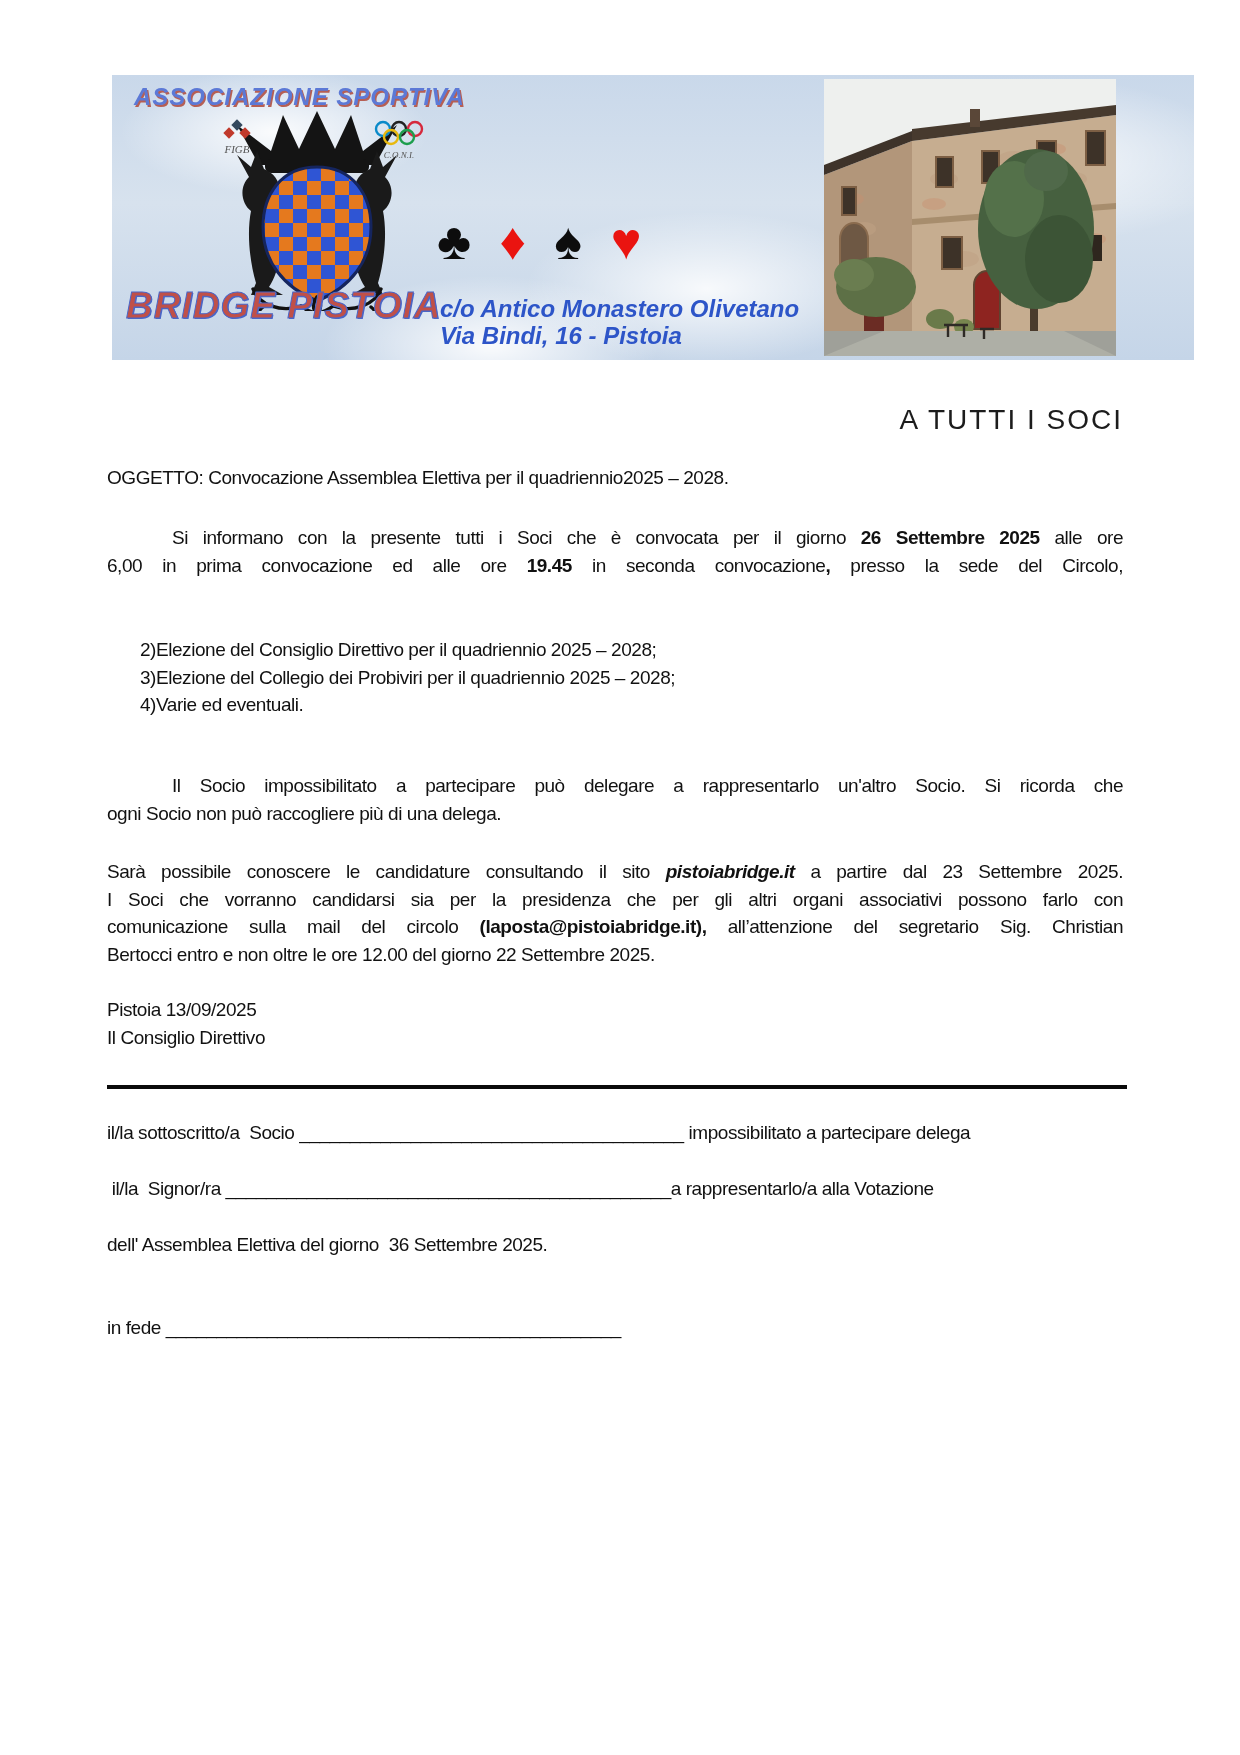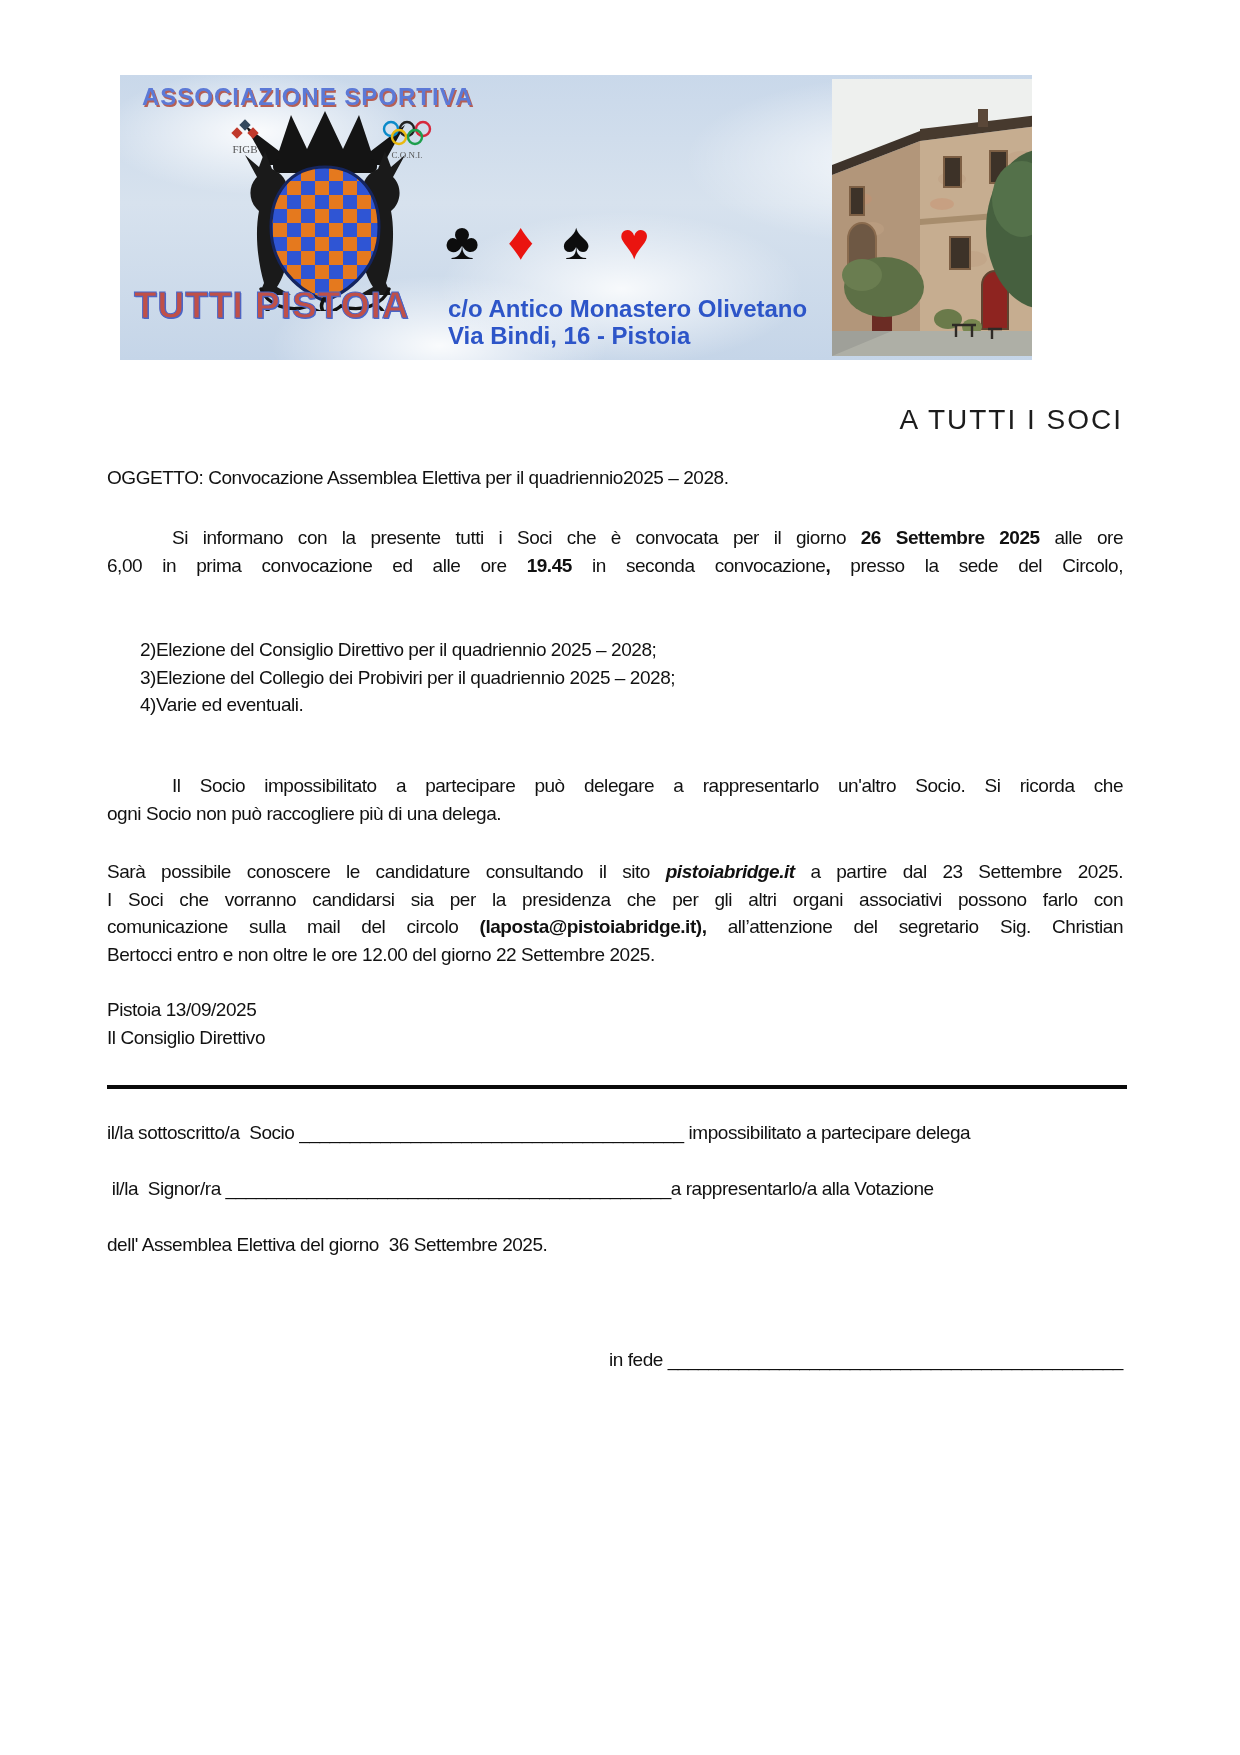--- a/index.html
+++ b/index.html
@@ -1,26 +1,26 @@
 <!DOCTYPE html>
 <html><head>
 <meta charset="utf-8">
 <style>
   html,body{margin:0;padding:0;background:#fff;}
   .page{position:relative;width:1240px;height:1755px;background:#ffffff;overflow:hidden;
         font-family:"Liberation Sans",sans-serif;color:#141414;}
 
   
-  .banner{position:absolute;left:120px;top:75px;width:912px;height:285px;overflow:hidden;
+  .banner{position:absolute;left:112px;top:75px;width:1082px;height:285px;overflow:hidden;
           background:
             radial-gradient(ellipse 220px 90px at 15% 20%, rgba(255,255,255,.9), rgba(255,255,255,0) 70%),
             radial-gradient(ellipse 260px 110px at 55% 75%, rgba(255,255,255,.85), rgba(255,255,255,0) 70%),
             radial-gradient(ellipse 300px 120px at 85% 30%, rgba(255,255,255,.8), rgba(255,255,255,0) 70%),
             radial-gradient(ellipse 240px 100px at 35% 95%, rgba(255,255,255,.9), rgba(255,255,255,0) 70%),
-            linear-gradient(180deg,#c9d8ea 0%,#d7e2ee 45%,#c5d5e8 100%);}
+            linear-gradient(180deg,#c9d8ea 0%,#d7e2ee 45%,#c5d5e8 100%); font-style: italic;}
   .assoc-title{position:absolute;left:22px;top:8px;font-size:24px;font-weight:bold;letter-spacing:1px;
                color:#5c79d6;text-shadow:1.5px 1.5px 0 #b65f54;}
   .bridge-title{position:absolute;left:14px;top:210px;font-size:37px;font-weight:bold;letter-spacing:1px;
                 color:#c05048;-webkit-text-stroke:1px #4a66c8;text-shadow:1px 1px 0 #4a66c8;}
   .crest{position:absolute;left:55px;top:36px;}
   .suits{position:absolute;left:325px;top:140px;font-size:52px;line-height:1;}
   .suits span{margin-right:14px;}
   .suit-black{color:#0d0d0d;}
   .suit-red{color:#ea1410;}
   .address{position:absolute;left:328px;top:220px;font-size:24px;font-weight:bold;color:#2d55c8;line-height:27px;}
@@ -31,21 +31,21 @@
              font-size:28px;letter-spacing:2px;color:#1c1c1c;}
   .bodytext{font-size:19px;letter-spacing:-0.45px;line-height:27.5px;color:#111;}
   .block{position:absolute;left:107px;width:1016px;}
   .jl{text-align:justify;text-align-last:justify;}
   .indent-first > div:first-child{text-indent:65px;}
   b{font-weight:bold;}
   .agenda{padding-left:33px;}
   .daterow{display:flex;justify-content:space-between;flex-direction:column;}
   .rule{position:absolute;left:107px;top:1085px;width:1020px;height:4px;background:#0a0a0a;}
   .formline{white-space:pre;}
-  .infede{text-align:right;padding-right:0px;margin-top:32px;}
+  .infede{padding-right:0px;}
 </style>
 </head>
 <body>
 
 <div class="page">
 
   <div class="banner">
     <div class="assoc-title">ASSOCIAZIONE SPORTIVA</div>
 
     <svg class="crest" width="300" height="200" viewBox="0 0 300 200">
@@ -93,21 +93,21 @@
       <g fill="none" stroke="#111" stroke-width="3.4" stroke-linecap="round">
         <path d="M86,178 C92,194 114,202 134,195"></path>
         <path d="M214,178 C208,194 186,202 166,195"></path>
         <path d="M134,195 Q150,208 166,195"></path>
         <path d="M150,186 q-7,10 0,16 q7,-6 0,-16"></path>
         <path d="M96,196 q-10,8 -2,16"></path>
         <path d="M204,196 q10,8 2,16"></path>
       </g>
     </svg>
 
-    <div class="bridge-title">TUTTI PISTOIA</div>
+    <div class="bridge-title">BRIDGE PISTOIA</div>
 
     <div class="suits">
       <span class="suit-black">♣</span>
       <span class="suit-red">♦</span>
       <span class="suit-black">♠</span>
       <span class="suit-red">♥</span>
     </div>
 
     <div class="address">
       <div>c/o Antico Monastero Olivetano</div>

